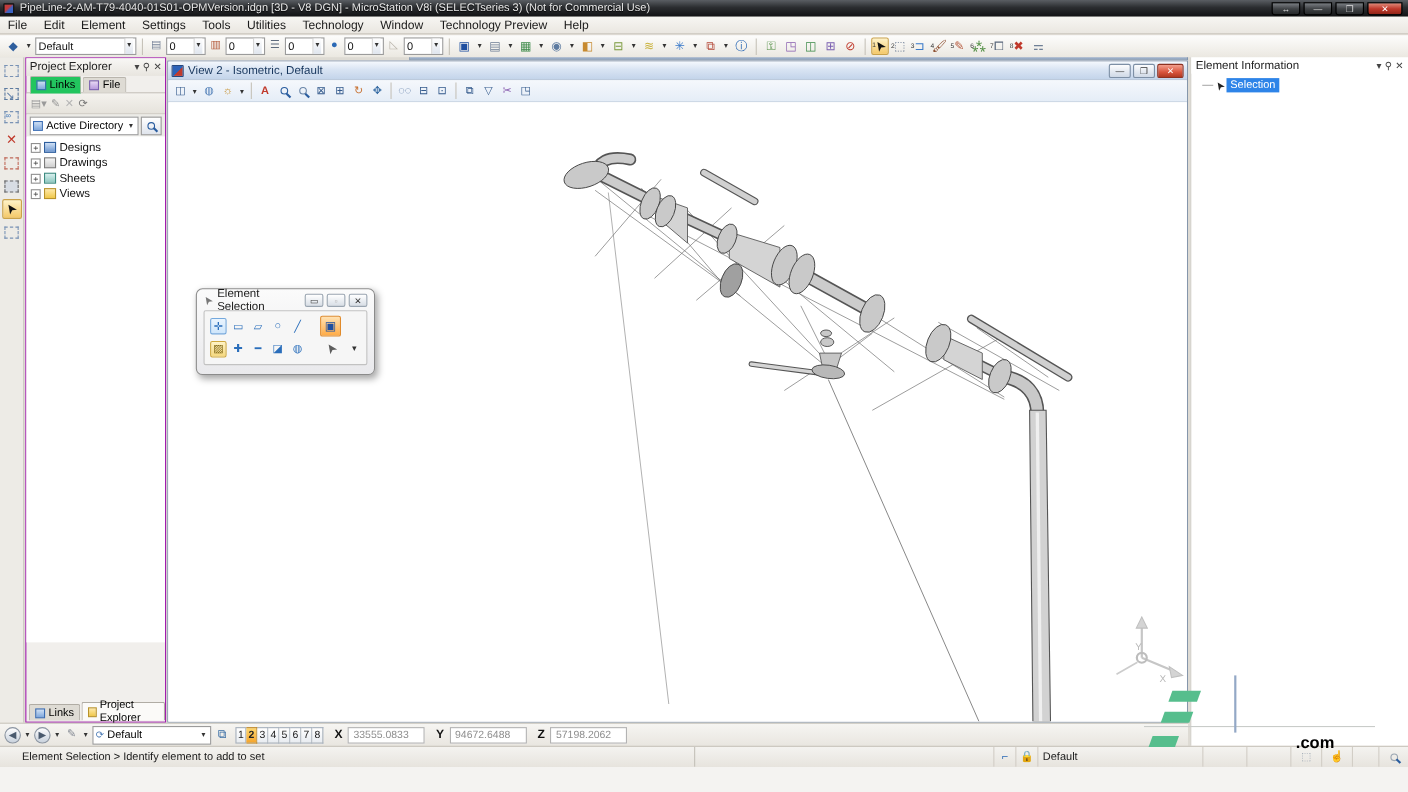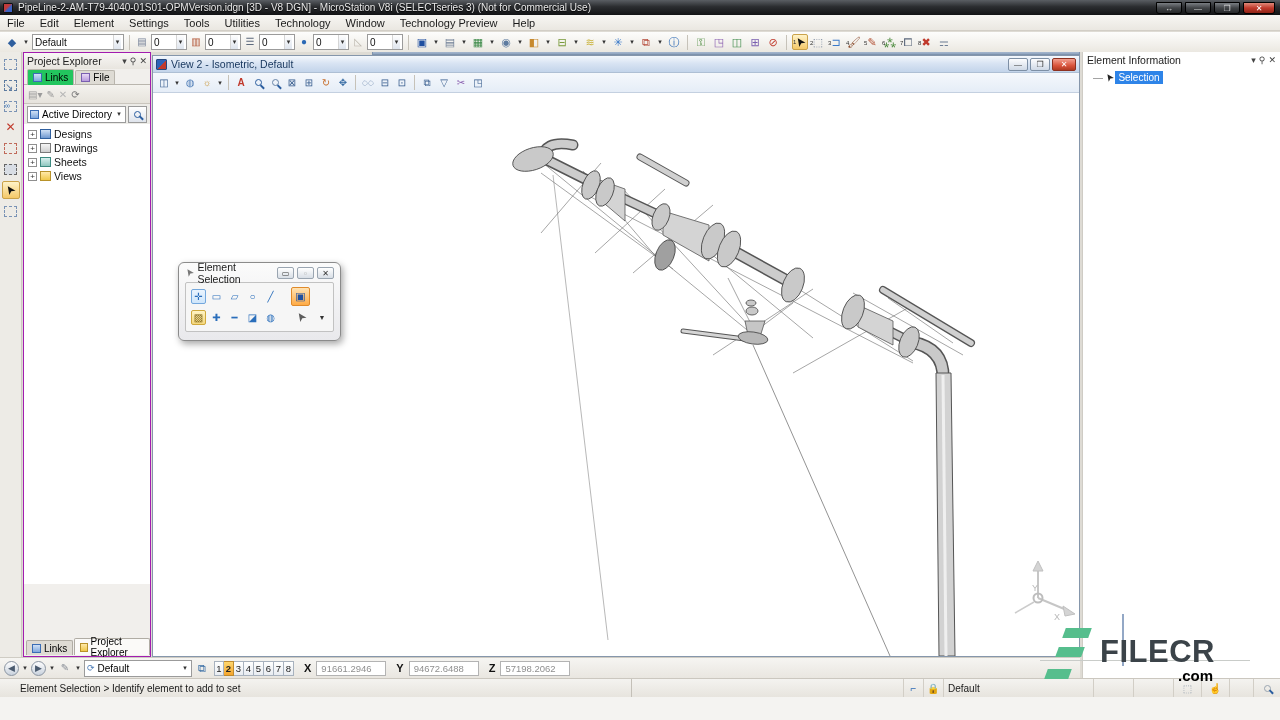--- a/index.html
+++ b/index.html
@@ -513,21 +513,21 @@
     <span class="vnum">1</span>
     <span class="vnum active">2</span>
     <span class="vnum">3</span>
     <span class="vnum">4</span>
     <span class="vnum">5</span>
     <span class="vnum">6</span>
     <span class="vnum">7</span>
     <span class="vnum">8</span>
   </span>
   <span class="clabel">X</span>
-  <span class="cfield">91661.2946</span>
+  <span class="cfield">33555.0833</span>
   <span class="clabel">Y</span>
   <span class="cfield">94672.6488</span>
   <span class="clabel">Z</span>
   <span class="cfield">57198.2062</span>
 </div>
 
 <div class="mbar">
   <span class="msgleft">Element Selection &gt; Identify element to add to set</span>
   <span style="flex:1;height:100%;border-right:1px solid #d2cec6;"></span>
   <span class="mseg" style="width:20px;color:#2b69b5;font-weight:bold;">⌐</span>
@@ -546,15 +546,14 @@
 </div>
 
 <div class="footer"></div>
 
 <div class="wmark">
   <div class="wline"></div>
   <div class="wvline"></div>
   <div class="wbar" style="left:24px;top:16px;width:26px;"></div>
   <div class="wbar" style="left:17px;top:35px;width:26px;"></div>
   <div class="wbar" style="left:6px;top:57px;width:24px;"></div>
-  <div class="wtext">FILECR</div>
   <div class="wcom">.com</div>
 </div>
 
 </body></html>

